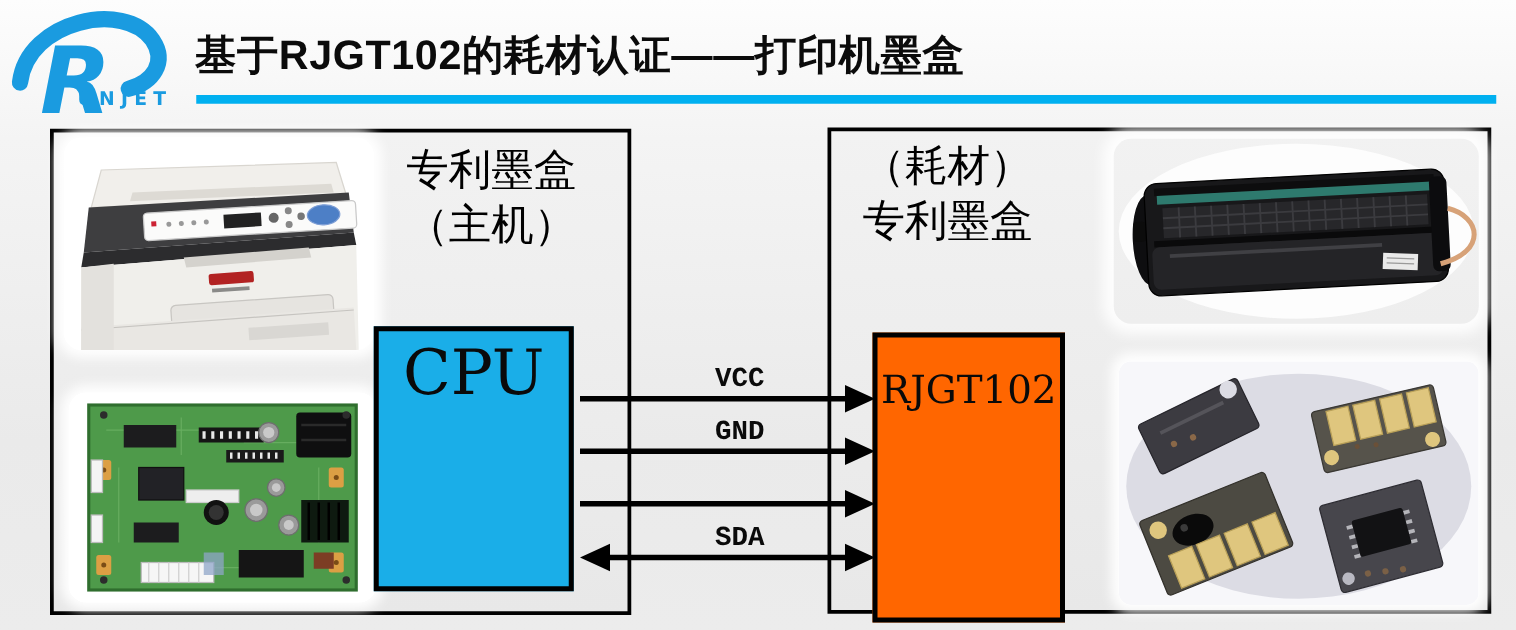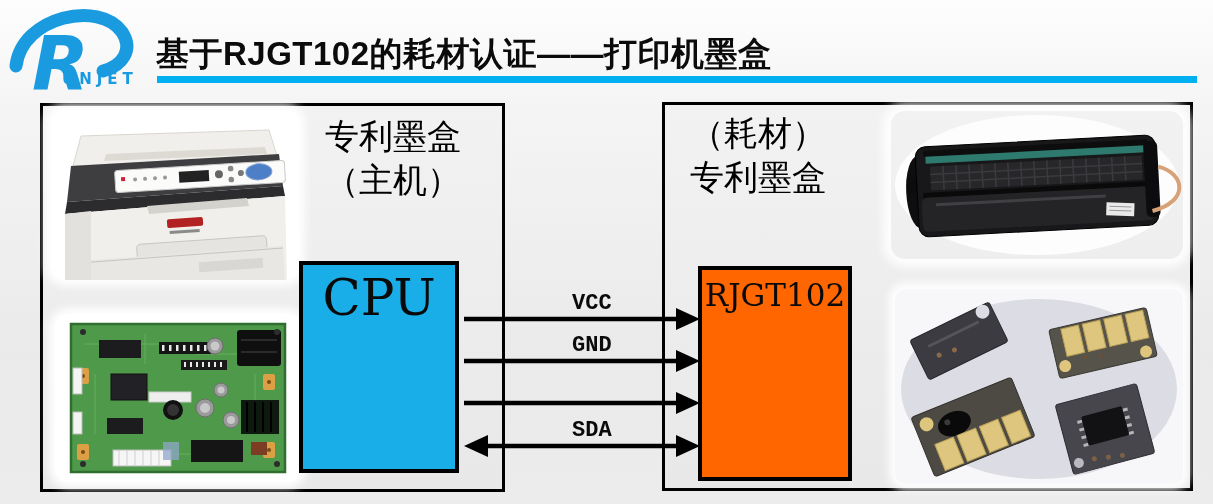--- a/index.html
+++ b/index.html
@@ -5,21 +5,21 @@
   html,body{margin:0;padding:0;}
   #slide{
     position:relative; width:1213px; height:504px; overflow:hidden;
     background:linear-gradient(180deg,#fdfdfd 0%,#f4f4f4 22%,#eaeaea 70%,#ececec 100%);
     font-family:"Liberation Sans","DejaVu Sans",sans-serif;
   }
   .abs{position:absolute;}
   
   #logo{left:2px; top:0; width:154px; height:104px;}
   #slide-title{
-    left:156px; top:32px; width:1000px;
+    left:156px; top:22px; width:1000px;
     font-size:33px; font-weight:bold; color:#0b0b0b; letter-spacing:0.5px;
     white-space:nowrap;
   }
   #title-underline{left:157px; top:76px; width:1040px; height:7px; background:#00b0f0;}
   
   .panel{border:3px solid #000; background:linear-gradient(180deg,#f2f2f2 0%,#e8e8e8 100%);}
   #host-panel{left:40px; top:103px; width:459px; height:383px;}
   #cartridge-panel{left:662px; top:102px; width:525px; height:383px;}
   .panel-title{
     text-align:center; font-family:"DejaVu Serif","Liberation Serif",serif;
@@ -31,21 +31,21 @@
   #printer-photo{left:8px; top:4px; width:248px; height:170px;}
   #pcb-photo{left:12px; top:208px; width:246px; height:168px;}
   #toner-photo{left:226px; top:6px; width:292px; height:148px; background:transparent; box-shadow:0 0 10px 8px rgba(255,255,255,0.9);}
   #chips-photo{left:230px; top:184px; width:288px; height:195px; border-radius:10px;}
   
   .block{
     border:4px solid #000; text-align:center;
     font-family:"DejaVu Serif","Liberation Serif",serif; color:#0a0a0a;
   }
   #cpu-block{left:256px; top:155px; width:152px; height:200px; background:#1aaee8; font-size:50px; padding-top:4px;}
-  #rjgt102-block{left:33px; top:161px; width:146px; height:200px; background:#ff6600; font-size:31px; padding-top:7px;}
+  #rjgt102-block{left:33px; top:161px; width:146px; height:200px; background:#ff6600; font-size:31px; padding-top:24px;}
   
   #signal-wires{left:0; top:0; width:1213px; height:504px; pointer-events:none; z-index:5;}
   .signal-label{
     left:572px; width:100px; text-align:left; z-index:6;
     font-family:"Liberation Mono","DejaVu Sans Mono",monospace;
     font-weight:bold; font-size:22px; color:#0a0a0a;
   }
   #label-vcc{top:291px;} #label-gnd{top:333px;} #label-scl{top:375px;} #label-sda{top:418px;}
 </style>
 </head>

